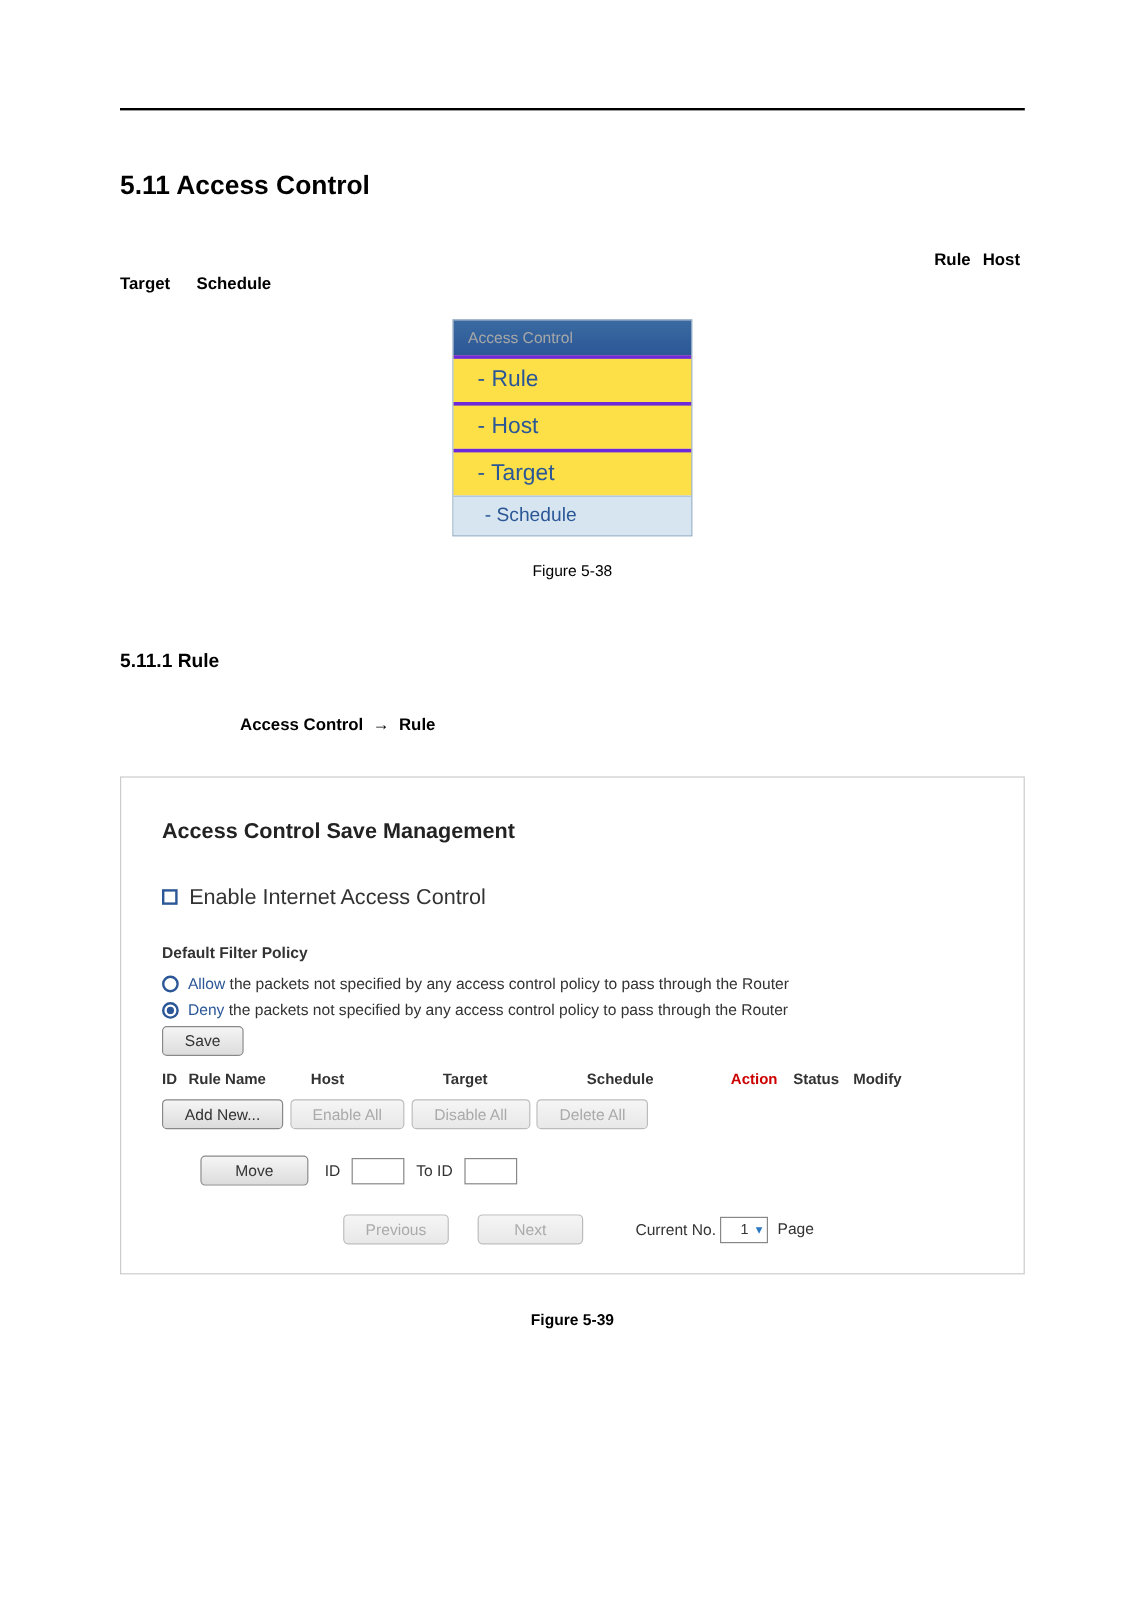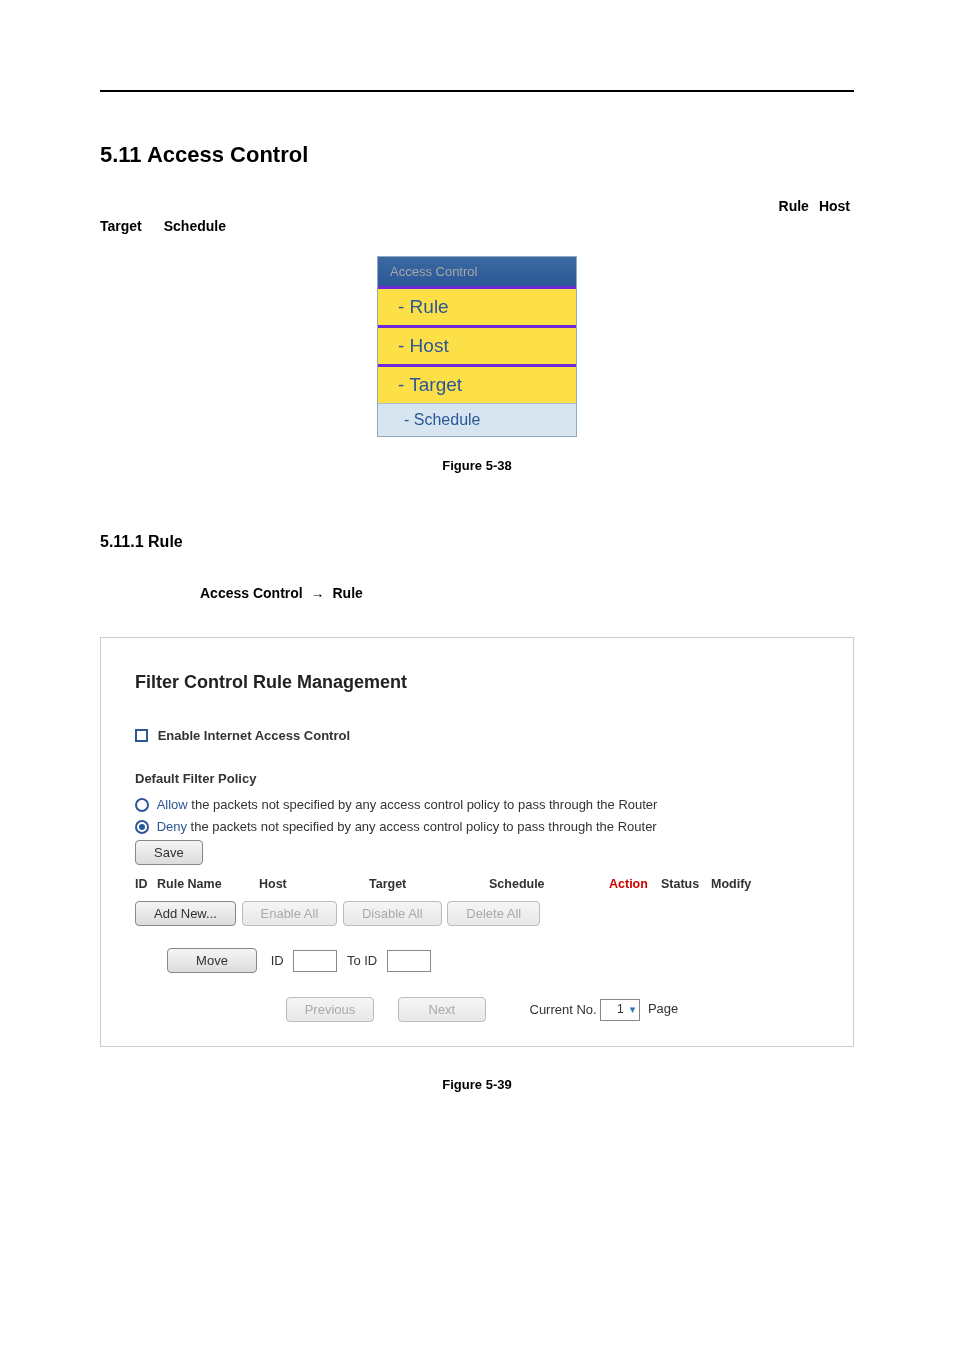--- a/index.html
+++ b/index.html
@@ -14,21 +14,21 @@
   .page {
     padding: 90px 100px 50px 100px;
   }
   .hr-top {
     border-top: 2px solid #000;
     margin-bottom: 50px;
   }
   h2.section-head {
     font-size: 22px;
     font-weight: bold;
-    margin-bottom: 30px;
+    margin-bottom: 40px;
   }
   .para-line1 { text-align: right; font-weight: bold; margin-bottom: 4px; padding-right: 4px;}
   .para-line1 .gap { display:inline-block; width:10px;}
   .para-line2 { font-weight: bold; margin-bottom: 22px; }
   .para-line2 .gap { display:inline-block; width:22px;}
   .nav-menu {
     width: 200px;
     margin: 0 auto 18px auto;
     font-family: Arial, sans-serif;
     border: 1px solid #8fa9c2;
@@ -47,21 +47,21 @@
     border-top: 3px solid #6d28d9;
     font-size: 19px;
   }
   .nav-menu .nav-item2 {
     background: #d7e5f0;
     color: #2b5797;
     padding: 7px 12px 7px 26px;
     border-top: 1px solid #a8c0d6;
     font-size: 16px;
   }
-  .fig-caption { text-align: center; font-weight: bold; font-size: 13px; margin-bottom: 60px; margin-top: 21px;}
+  .fig-caption { text-align: center; font-weight: normal; font-size: 13px; margin-bottom: 60px; margin-top: 21px;}
   h3.sub-head { font-size: 16px; font-weight: bold; margin-bottom: 34px;}
   .crumb-line { font-weight: bold; margin-bottom: 36px; padding-left: 100px;}
   .crumb-line .arrow { font-weight: normal; margin: 0 4px;}
   .panel {
     border: 1px solid #ccc;
     margin: 0 0px 30px 0px;
     padding: 34px 34px 24px 34px;
     font-size: 13px;
     color: #333;
   }
@@ -72,21 +72,21 @@
     margin-bottom: 34px;
   }
   .checkbox-row { margin-bottom: 28px; }
   .blue-checkbox {
     display: inline-block;
     width: 13px; height: 13px;
     border: 2px solid #2b5797;
     vertical-align: middle;
     margin-right: 6px;
   }
-  .bold13 { font-weight: bold; font-size: 13px; vertical-align: middle;}
+  .bold13 { font-weight: normal; font-size: 18px; vertical-align: middle;}
   .filter-head { font-weight: bold; margin-bottom: 10px;}
   .radio-row { margin-bottom: 6px; }
   .radio-outer {
     display: inline-block;
     width: 14px; height: 14px;
     border: 2px solid #2b5797;
     border-radius: 50%;
     vertical-align: middle;
     margin-right: 4px;
     position: relative;
@@ -169,21 +169,21 @@
 
   <h3 class="sub-head">5.11.1 Rule</h3>
 
   <div class="crumb-line">
     <span>Access Control</span>
     <span class="arrow">→</span>
     <span>Rule</span>
   </div>
 
   <div class="panel">
-    <div class="panel-title">Filter Control Rule Management</div>
+    <div class="panel-title">Access Control Save Management</div>
 
     <div class="checkbox-row">
       <span class="blue-checkbox"></span>
       <span class="bold13">Enable Internet Access Control</span>
     </div>
 
     <div class="filter-head">Default Filter Policy</div>
 
     <div class="radio-row">
       <span class="radio-outer"></span>

